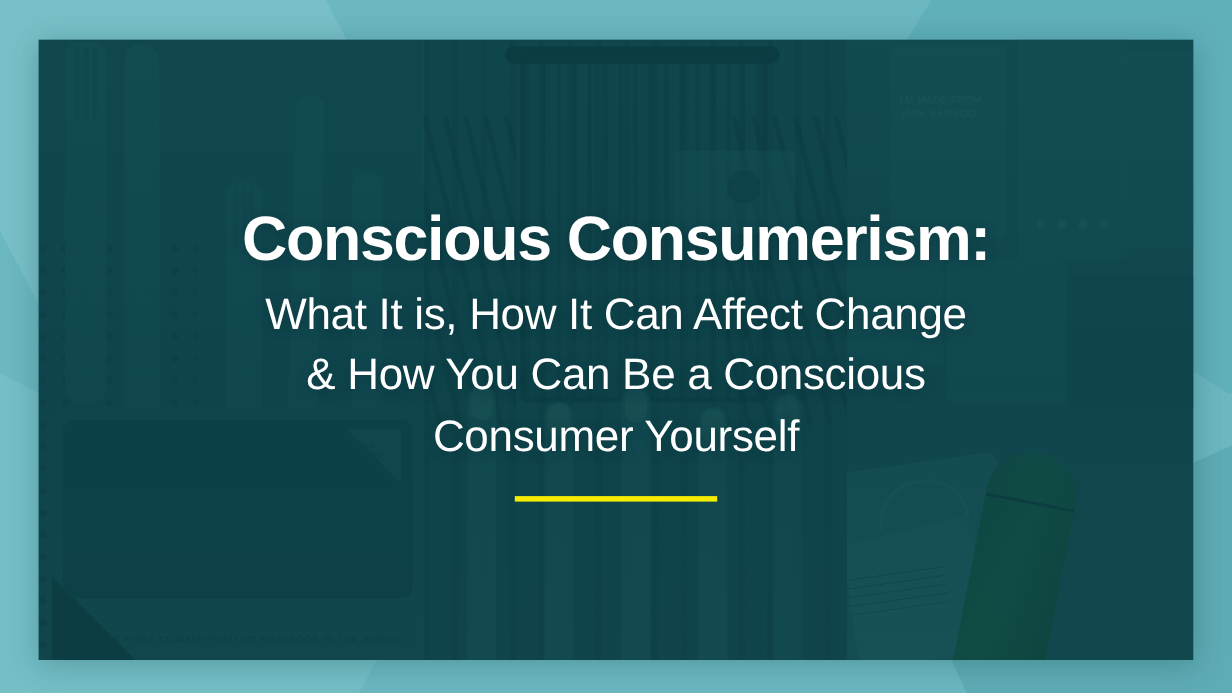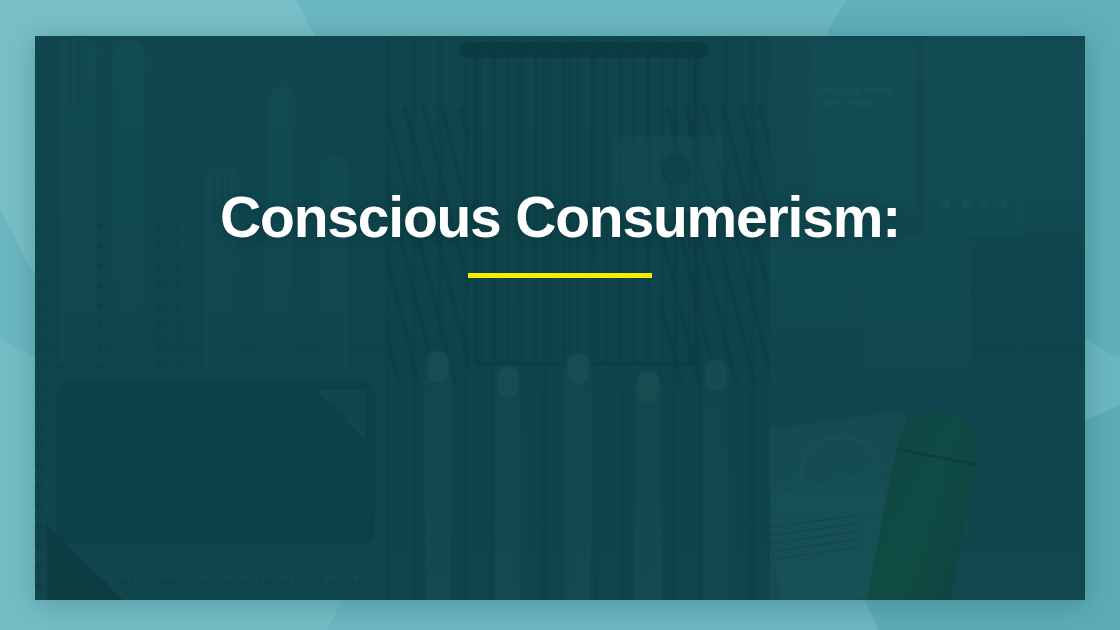--- a/index.html
+++ b/index.html
@@ -468,17 +468,22 @@
         </div>
       </div>
 
     </div>
 
     <div id="tint"></div>
     <div id="tint2"></div>
 
     <div id="textblock">
       <div id="title">Conscious Consumerism:</div>
+      <div id="subtitle">
+        <div>What It is, How It Can Affect Change</div>
+        <div>&amp; How You Can Be a Conscious</div>
+        <div>Consumer Yourself</div>
+      </div>
       <div id="accent-bar"></div>
     </div>
 
   </div>
 </div>
 
 </body></html>

